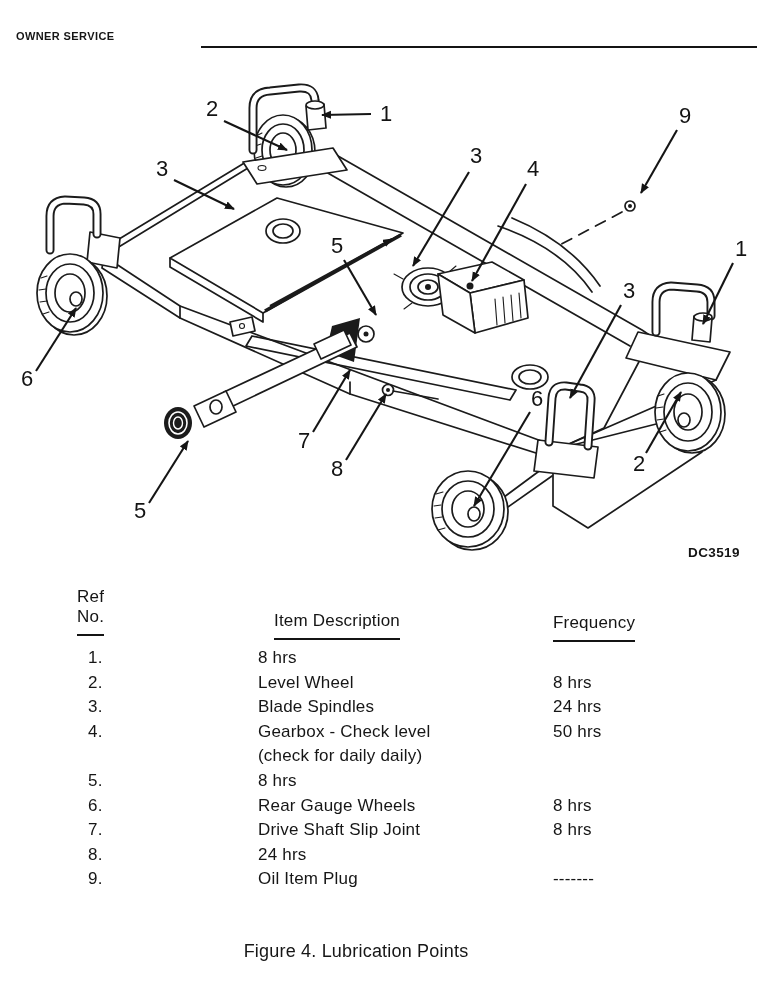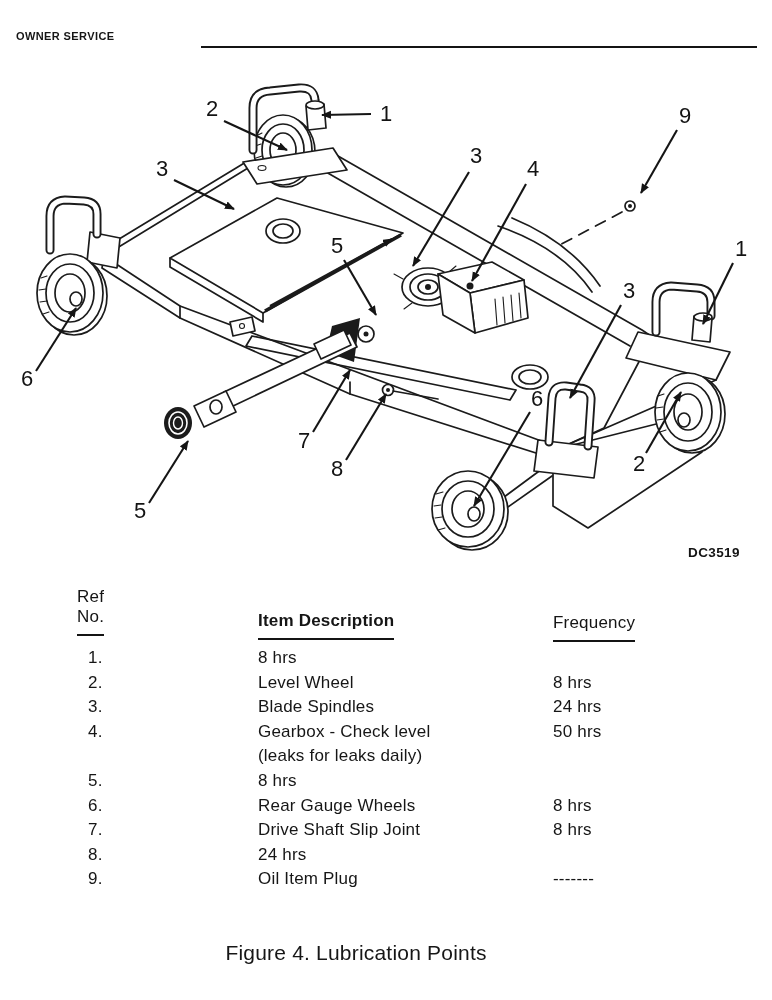--- a/index.html
+++ b/index.html
@@ -25,21 +25,21 @@
   .code{font-size:13.5px;font-weight:700;fill:#141414;letter-spacing:.4px;font-family:"Liberation Sans",sans-serif;}
   .deco{stroke:#1b1b1b;stroke-width:2;}
 
   
   .th{position:absolute;font-size:17px;color:#151515;letter-spacing:.2px;}
   .u{border-bottom:2.2px solid #141414;padding-bottom:7px;display:inline-block;}
   .rows{position:absolute;left:88px;top:646px;width:640px;font-size:17px;line-height:24.6px;letter-spacing:.2px;}
   .row{display:grid;grid-template-columns:170px 295px 1fr;align-items:start;}
 
   
-  .caption{position:absolute;left:0;top:941px;width:712px;text-align:center;font-size:21px;letter-spacing:.2px;}
+  .caption{position:absolute;left:0;top:941px;width:712px;text-align:center;font-size:18px;letter-spacing:.2px;}
 </style>
 </head>
 <body>
 
 <div class="page">
 
   <div class="hdr-title">OWNER SERVICE</div>
   <div class="hdr-rule"></div>
 
   <svg class="diagram" viewBox="0 60 772 515">
@@ -200,21 +200,21 @@
         <text x="140" y="518" text-anchor="middle">5</text>
       </g>
 
     <text class="code" x="688" y="557">DC3519</text>
   </svg>
 
   <div class="th" style="left:77px;top:587px;">
     <div>Ref</div>
     <span class="u">No.</span>
   </div>
-  <div class="th" style="left:258px;top:611px;font-weight:bold;">
+  <div class="th" style="left:274px;top:611px;">
     <span class="u">Item Description</span>
   </div>
   <div class="th" style="left:553px;top:613px;">
     <span class="u">Frequency</span>
   </div>
 
   <div class="rows" id="rows">
       <div class="row">
         <span>1.</span>
         <span>8 hrs</span>
@@ -224,21 +224,21 @@
         <span>Level Wheel</span>
         <span>8 hrs</span>
       </div>
       <div class="row">
         <span>3.</span>
         <span>Blade Spindles</span>
         <span>24 hrs</span>
       </div>
       <div class="row">
         <span>4.</span>
-        <span>Gearbox - Check level<div>(leaks for leaks daily)</div></span>
+        <span>Gearbox - Check level<div>(check for daily daily)</div></span>
         <span>50 hrs</span>
       </div>
       <div class="row">
         <span>5.</span>
         <span>8 hrs</span>
       </div>
       <div class="row">
         <span>6.</span>
         <span>Rear Gauge Wheels</span>
         <span>8 hrs</span>

